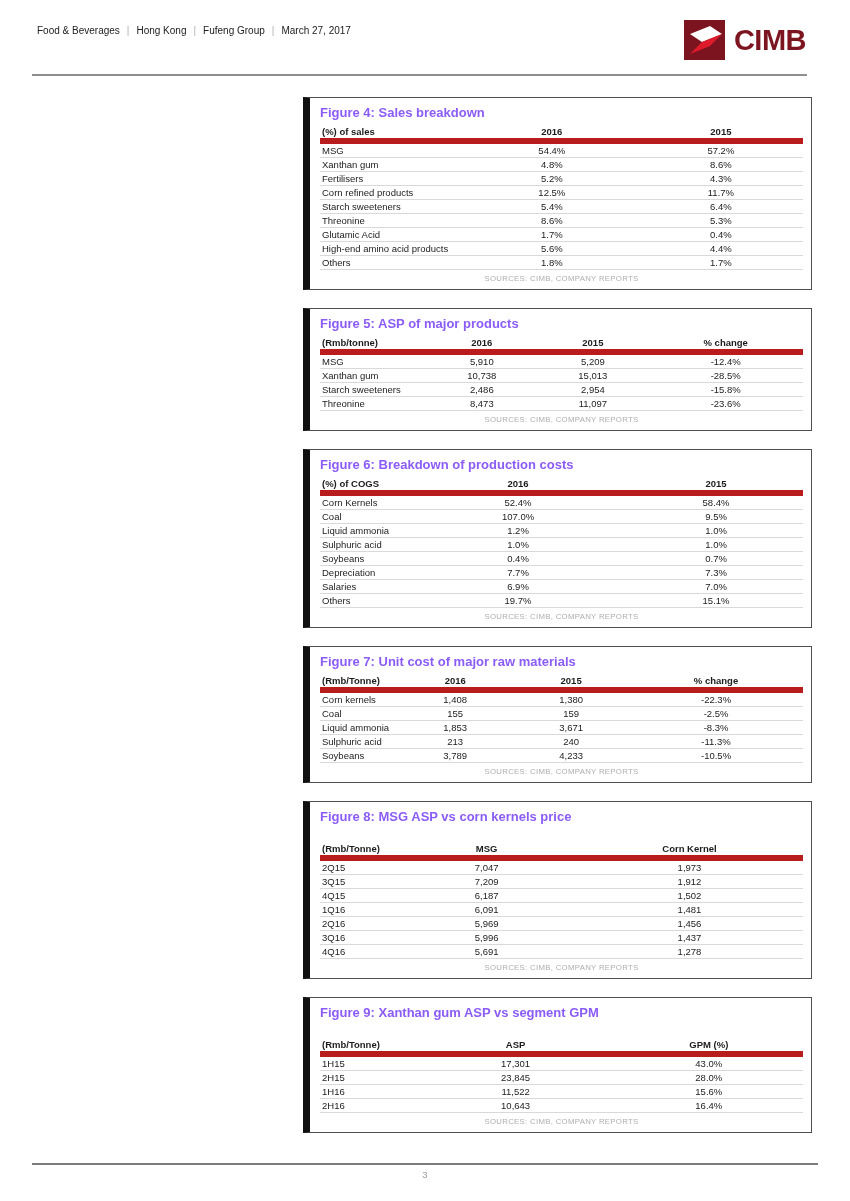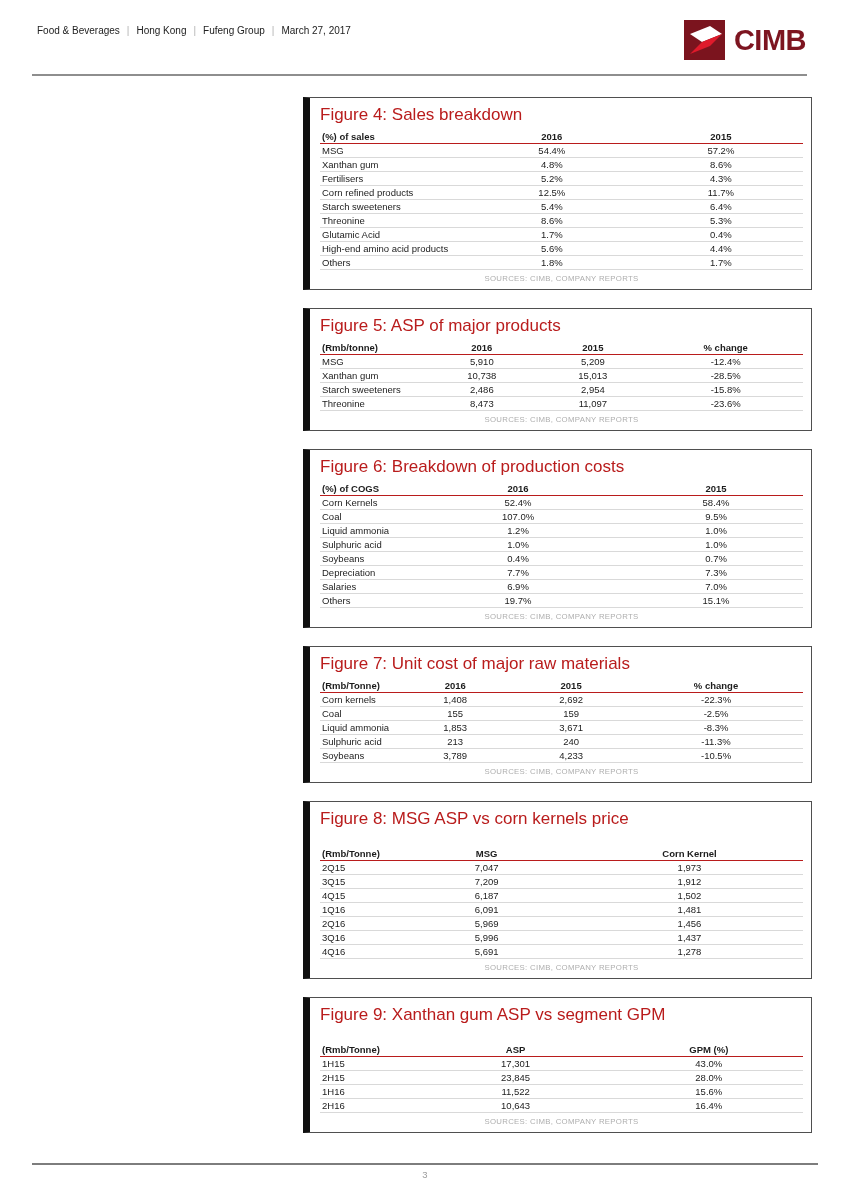--- a/index.html
+++ b/index.html
@@ -13,25 +13,25 @@
   .logo{position:absolute;top:20px;right:44px;display:flex;align-items:center;gap:9px;}
   .logo-text{font-size:29px;font-weight:bold;color:#7d1520;letter-spacing:-0.5px;line-height:1;}
   .header-rule{position:absolute;top:74px;left:32px;width:775px;height:2px;background:#8e8e8e;}
   
   .figures{position:absolute;top:97px;left:303px;width:509px;}
   .figure-box{
     box-sizing:border-box;background:#fff;margin-bottom:18px;
     border:1px solid #4f4f4f;border-left:7px solid #101010;
     padding:0 8px 0 10px;
   }
-  .figure-title{margin:7px 0 5px;font-size:17px;font-weight:normal;color:#b91c1c;}
+  .figure-title{margin:7px 0 5px;font-size:13px;font-weight:bold;color:#8b5cf6;}
   .title-spacer{height:13px;}
   table{width:100%;border-collapse:collapse;table-layout:fixed;font-size:9.5px;color:#1c1c1c;}
   th,td{padding:1px 2px;line-height:11px;overflow:hidden;white-space:nowrap;}
-  thead th{font-weight:bold;border-bottom:1px solid #b91c1c;text-align:center;}
+  thead th{font-weight:bold;border-bottom:6px solid #b91c1c;text-align:center;}
   thead th:first-child{text-align:left;}
   tbody td{border-bottom:1px solid #d9d9d9;text-align:center;font-weight:normal;}
   tbody td:first-child{text-align:left;}
   .sources{font-size:7.8px;color:#aeaeae;text-align:center;padding:4px 0 6px;letter-spacing:0.3px;}
   
   .footer-rule{position:absolute;top:1163px;left:32px;width:786px;height:2px;background:#7d7d7d;}
   .page-number{position:absolute;top:1169px;left:0;width:100%;text-align:center;font-size:9.5px;color:#9c9c9c;}
 </style>
 </head>
 <body>
@@ -241,21 +241,21 @@
               <th>(Rmb/Tonne)</th>
               <th>2016</th>
               <th>2015</th>
               <th>% change</th>
             </tr>
           </thead>
           <tbody>
             <tr>
               <td>Corn kernels</td>
               <td>1,408</td>
-              <td>2,692</td>
+              <td>1,380</td>
               <td>-22.3%</td>
             </tr>
             <tr>
               <td>Coal</td>
               <td>155</td>
               <td>159</td>
               <td>-2.5%</td>
             </tr>
             <tr>
               <td>Liquid ammonia</td>

